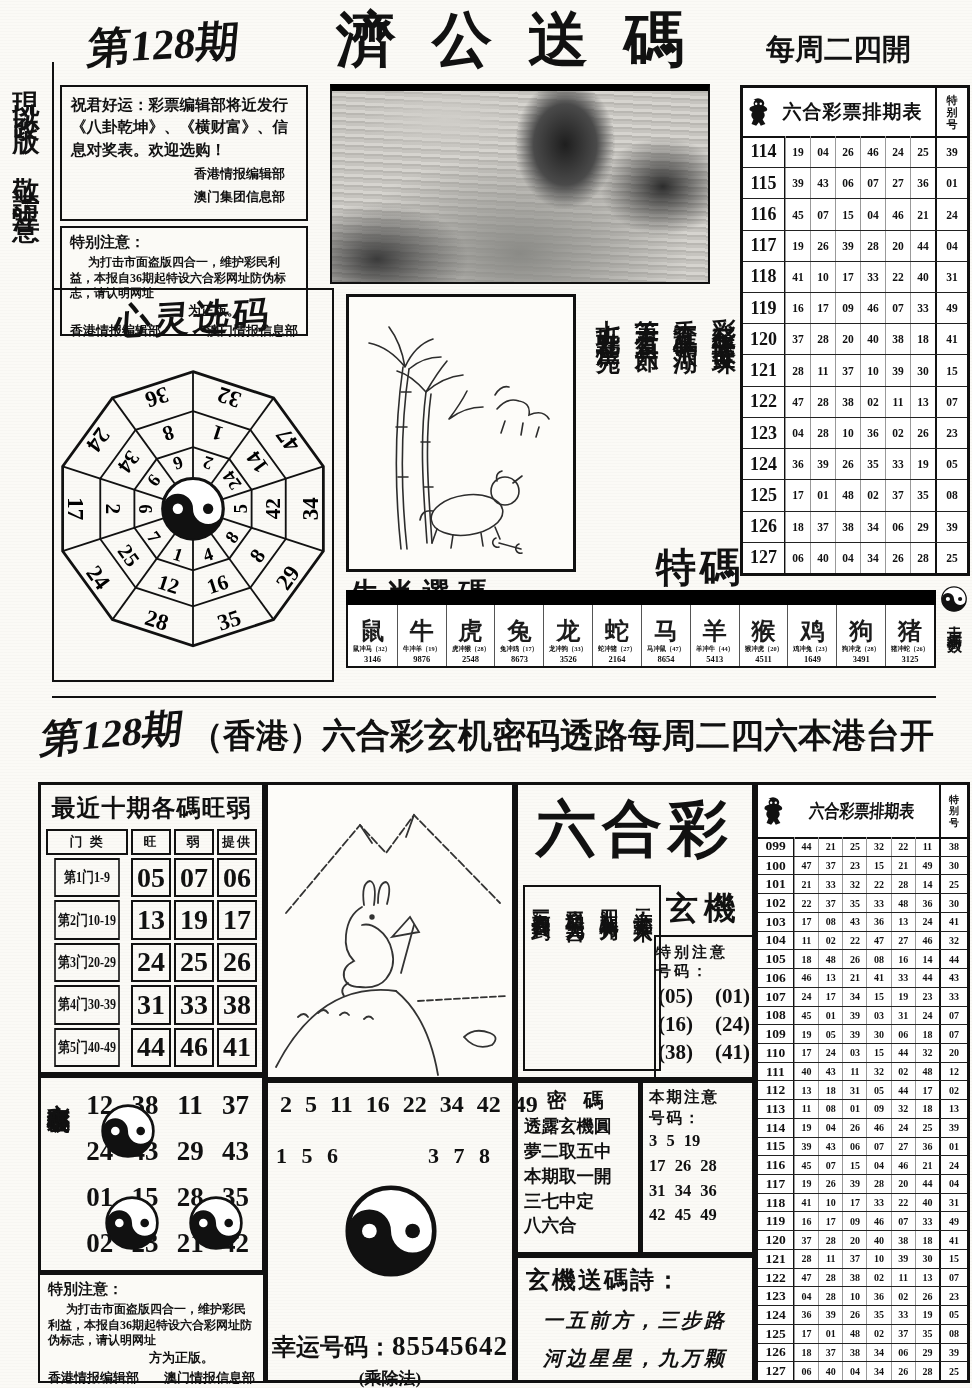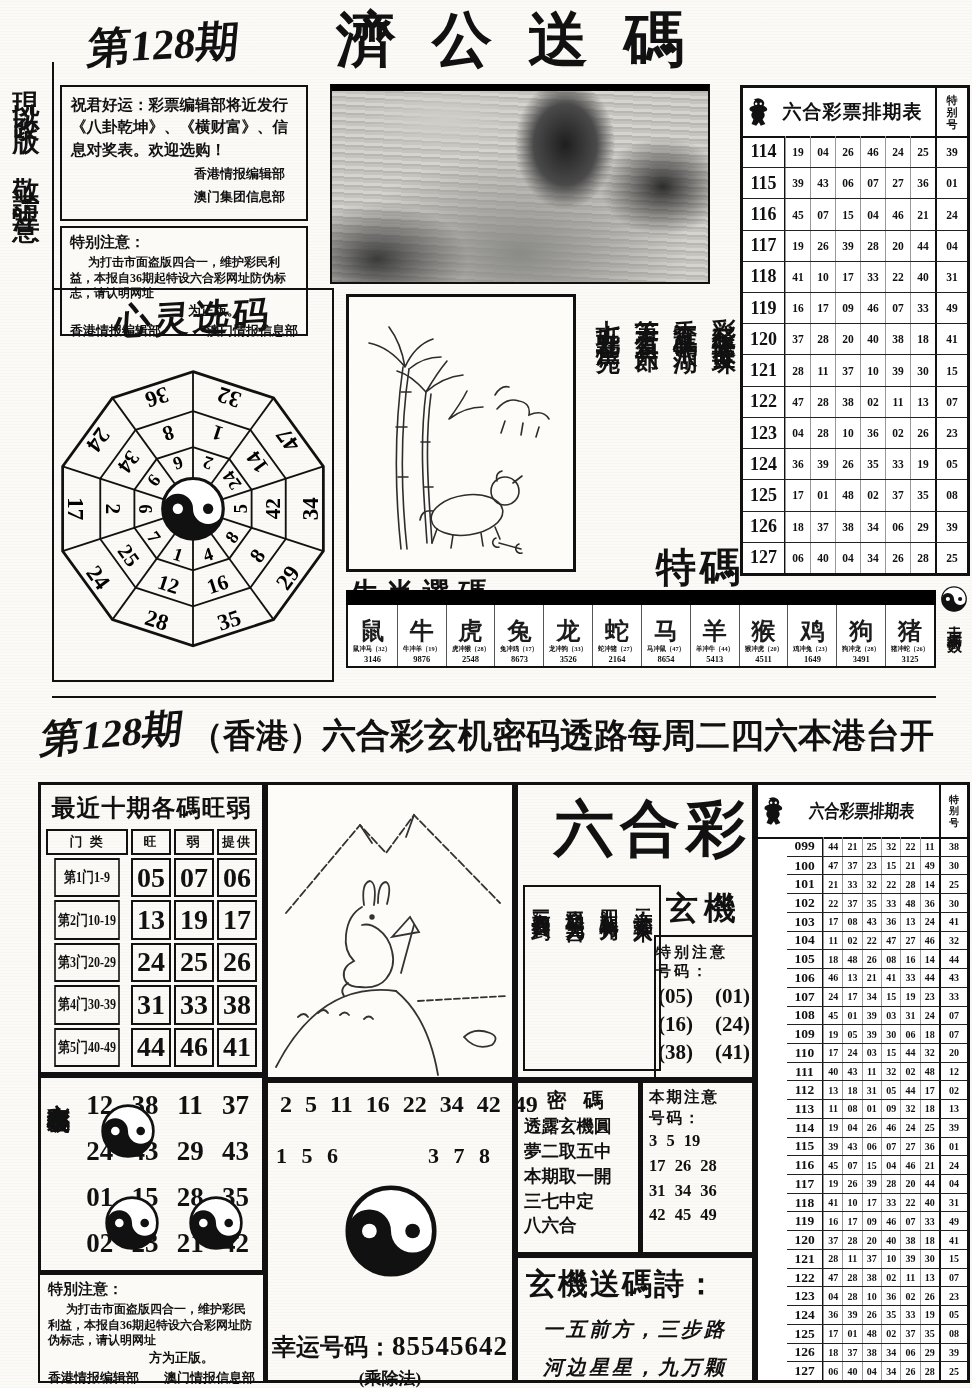--- a/index.html
+++ b/index.html
@@ -76,21 +76,21 @@
   .t2 .sth{height:54px;}
   .stt{flex:1;text-align:center;font-weight:bold;}
   .t1 .stt{font-size:19px;letter-spacing:1px;}
   .t2 .stt{font-size:15px;transform:skewX(-4deg) scaleY(1.2);}
   .stsp{border-left:2px solid #111;align-self:stretch;display:flex;align-items:center;justify-content:center;font-weight:bold;}
   .t1 .stsp{width:30px;font-size:11px;}
   .t2 .stsp{width:26px;font-size:10px;}
   .spv{width:13px;word-break:break-all;line-height:1.12;text-align:center;}
   .sbody{position:absolute;left:0;right:0;bottom:0;display:grid;}
   .t1 .sbody{top:48px;grid-template-rows:repeat(14,1fr);}
-  .t2 .sbody{top:52px;grid-template-rows:repeat(29,1fr);margin-left:29px;}
+  .t2 .sbody{top:52px;grid-template-rows:repeat(29,1fr);}
   .srow{display:grid;border-top:1px solid #222;}
   .srow:first-child{border-top:none;}
   .t1 .srow{grid-template-columns:42px repeat(6,1fr) 32px;}
   .t2 .srow{grid-template-columns:36px repeat(6,1fr) 28px;}
   .c{display:flex;align-items:center;justify-content:center;font-weight:bold;height:100%;}
   .c.p{border-right:1.5px solid #111;}
   .c.n{border-left:1px solid #999;}
   .c.n:first-of-type{border-left:none;}
   .c.sp{border-left:2px solid #111;}
   .t1 .c.p{font-size:18px;}
@@ -131,40 +131,40 @@
   .nrow{position:absolute;left:0;width:100%;display:flex;justify-content:space-between;font-size:22px;font-weight:600;word-spacing:9px;}
   #nrow1{top:60px;padding:0 22px 0 8px;box-sizing:border-box;}
   #nrow2{top:202px;padding:0 18px 0 6px;box-sizing:border-box;}
   .bigyy{position:absolute;left:77px;top:102px;width:92px;height:92px;}
   .nlucky{position:absolute;left:0;top:248px;width:100%;text-align:center;font-size:24px;font-weight:bold;}
   .nlucky .lval{font-size:27px;letter-spacing:1px;}
   .nmethod{position:absolute;left:0;top:284px;width:100%;text-align:center;font-size:17px;font-weight:bold;}
 
   
   .mystery{left:515px;top:782px;width:240px;height:298px;border:3px solid #111;}
-  .mtitle{font-size:60px;font-weight:900;text-align:right;letter-spacing:6px;line-height:1.45;
+  .mtitle{font-size:60px;font-weight:900;text-align:center;letter-spacing:6px;line-height:1.45;
     font-family:"Liberation Sans","DejaVu Sans",sans-serif;}
   .mpoem{position:absolute;left:5px;top:100px;width:128px;bottom:6px;border:2.5px solid #111;padding:8px 3px;}
   .mpoem .vcol{writing-mode:vertical-rl;text-orientation:upright;font-size:19px;font-weight:bold;letter-spacing:2px;}
   .msub{position:absolute;left:140px;top:102px;width:92px;text-align:center;font-size:32px;font-weight:900;letter-spacing:6px;
     font-family:"Liberation Sans","DejaVu Sans",sans-serif;}
   .mspecial{position:absolute;left:136px;top:150px;right:0;bottom:0;border-top:2.5px solid #111;border-left:2.5px solid #111;padding:6px 0;}
   .msp1{font-size:15px;font-weight:bold;letter-spacing:3px;}
   .mpair{display:flex;justify-content:space-between;font-size:21px;font-weight:bold;padding:3px 2px 0;}
 
   
   .pass{left:515px;top:1080px;width:126px;height:175px;border:3px solid #111;padding:4px 6px;}
   .ptitle{font-size:20px;font-weight:bold;text-align:center;letter-spacing:6px;}
   .pline{font-size:17.5px;font-weight:bold;line-height:1.42;white-space:nowrap;}
   .pline.last{padding-right:4px;}
   .tissue{left:641px;top:1080px;width:114px;height:175px;border:3px solid #111;border-left:2px solid #111;padding:4px 6px;}
   .tlab{font-size:15.5px;font-weight:bold;letter-spacing:2px;}
   .trow{font-size:16.5px;font-weight:bold;line-height:1.5;word-spacing:5px;}
   .poem2{left:515px;top:1255px;width:240px;height:128px;border:3px solid #111;padding:2px 8px;}
-  .p2t{font-size:30px;font-weight:900;letter-spacing:2px;margin-top:4px;}
+  .p2t{font-size:24px;font-weight:900;letter-spacing:2px;margin-top:4px;}
   .p2line{font-size:20px;font-weight:bold;font-style:italic;letter-spacing:3px;text-align:center;margin-top:11px;white-space:nowrap;}
 </style>
 </head>
 <body>
 
 <div class="page">
 
   <svg width="0" height="0" style="position:absolute">
     <defs>
       <symbol id="yy" viewBox="0 0 100 100">
@@ -182,20 +182,21 @@
       </symbol>
     </defs>
   </svg>
 
   <div class="abs side-note v">現以改版，敬請注意。</div>
   <div class="abs vframe"></div>
   <div class="abs hdiv"></div>
 
   <div class="abs issue">第128期</div>
   <div class="abs main-title">濟公送碼</div>
+  <div class="abs sched">每周二四開</div>
 
   <div class="abs greeting">
     <span class="b">祝君好运：</span><span>彩票编辑部将近发行《八卦乾坤》、《横财富》、信息对奖表。欢迎选购！</span>
     <div class="sign">香港情报编辑部</div>
     <div class="sign">澳门集团信息部</div>
   </div>
 
   <div class="abs notice n1">
     <div class="nt">特别注意：</div>
     <div class="nb">为打击市面盗版四合一，维护彩民利益，本报自36期起特设六合彩网址防伪标志，请认明网址</div>

